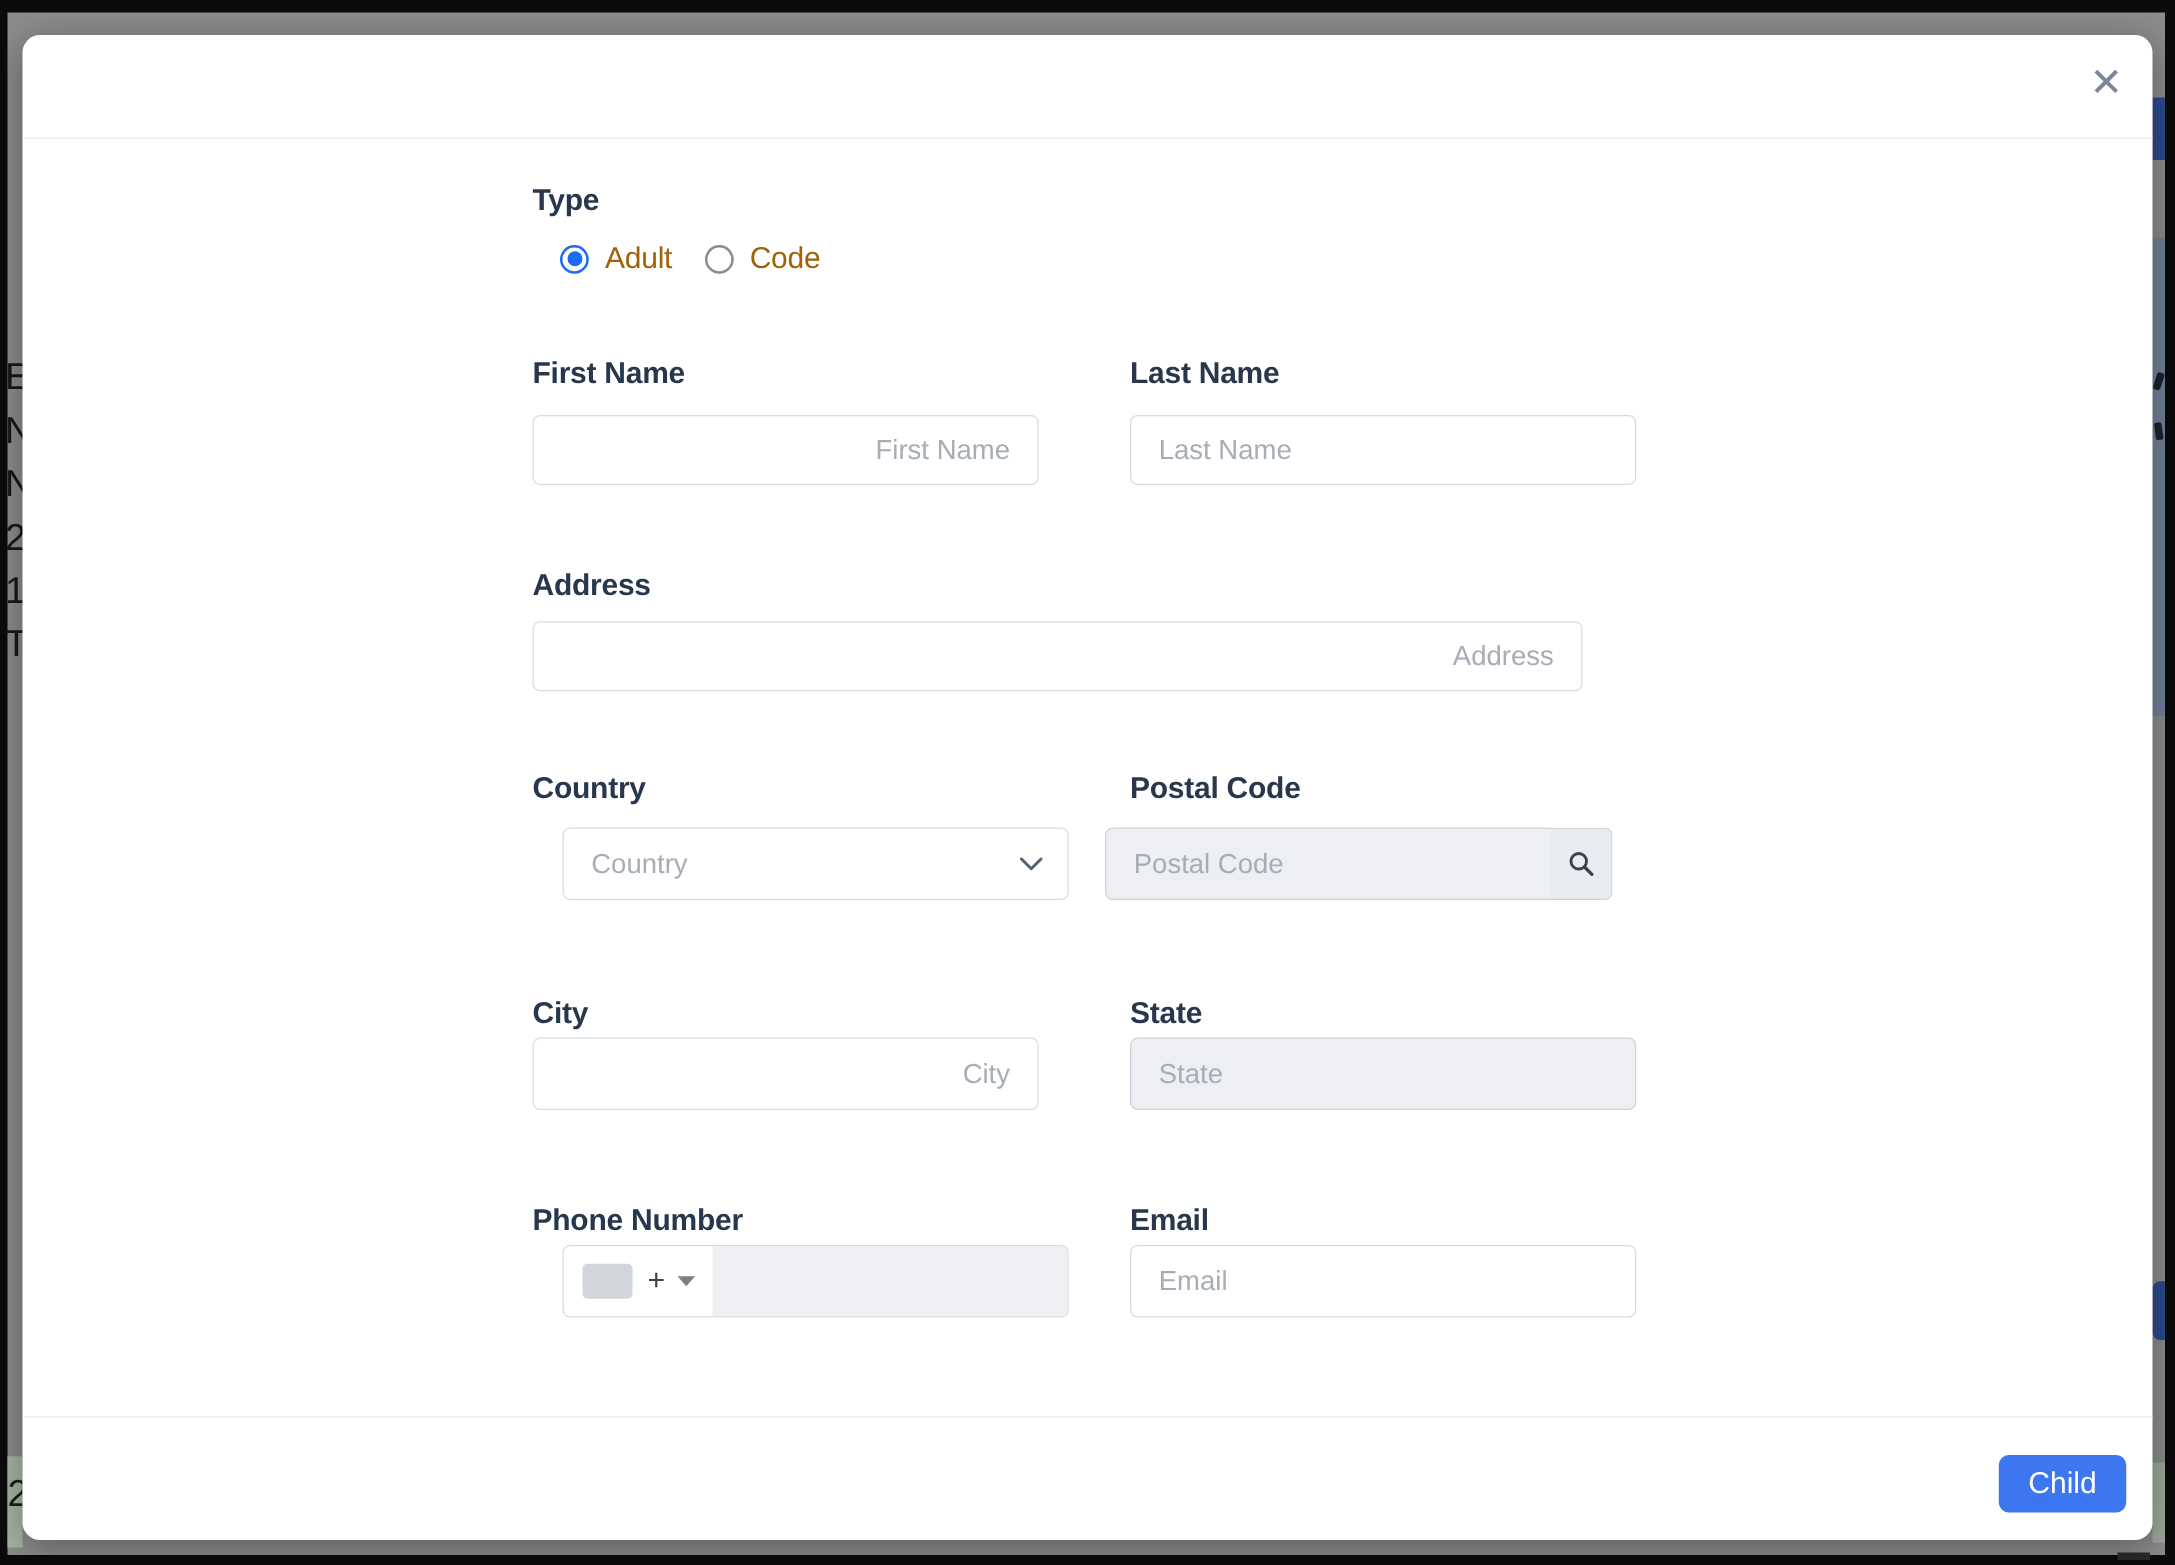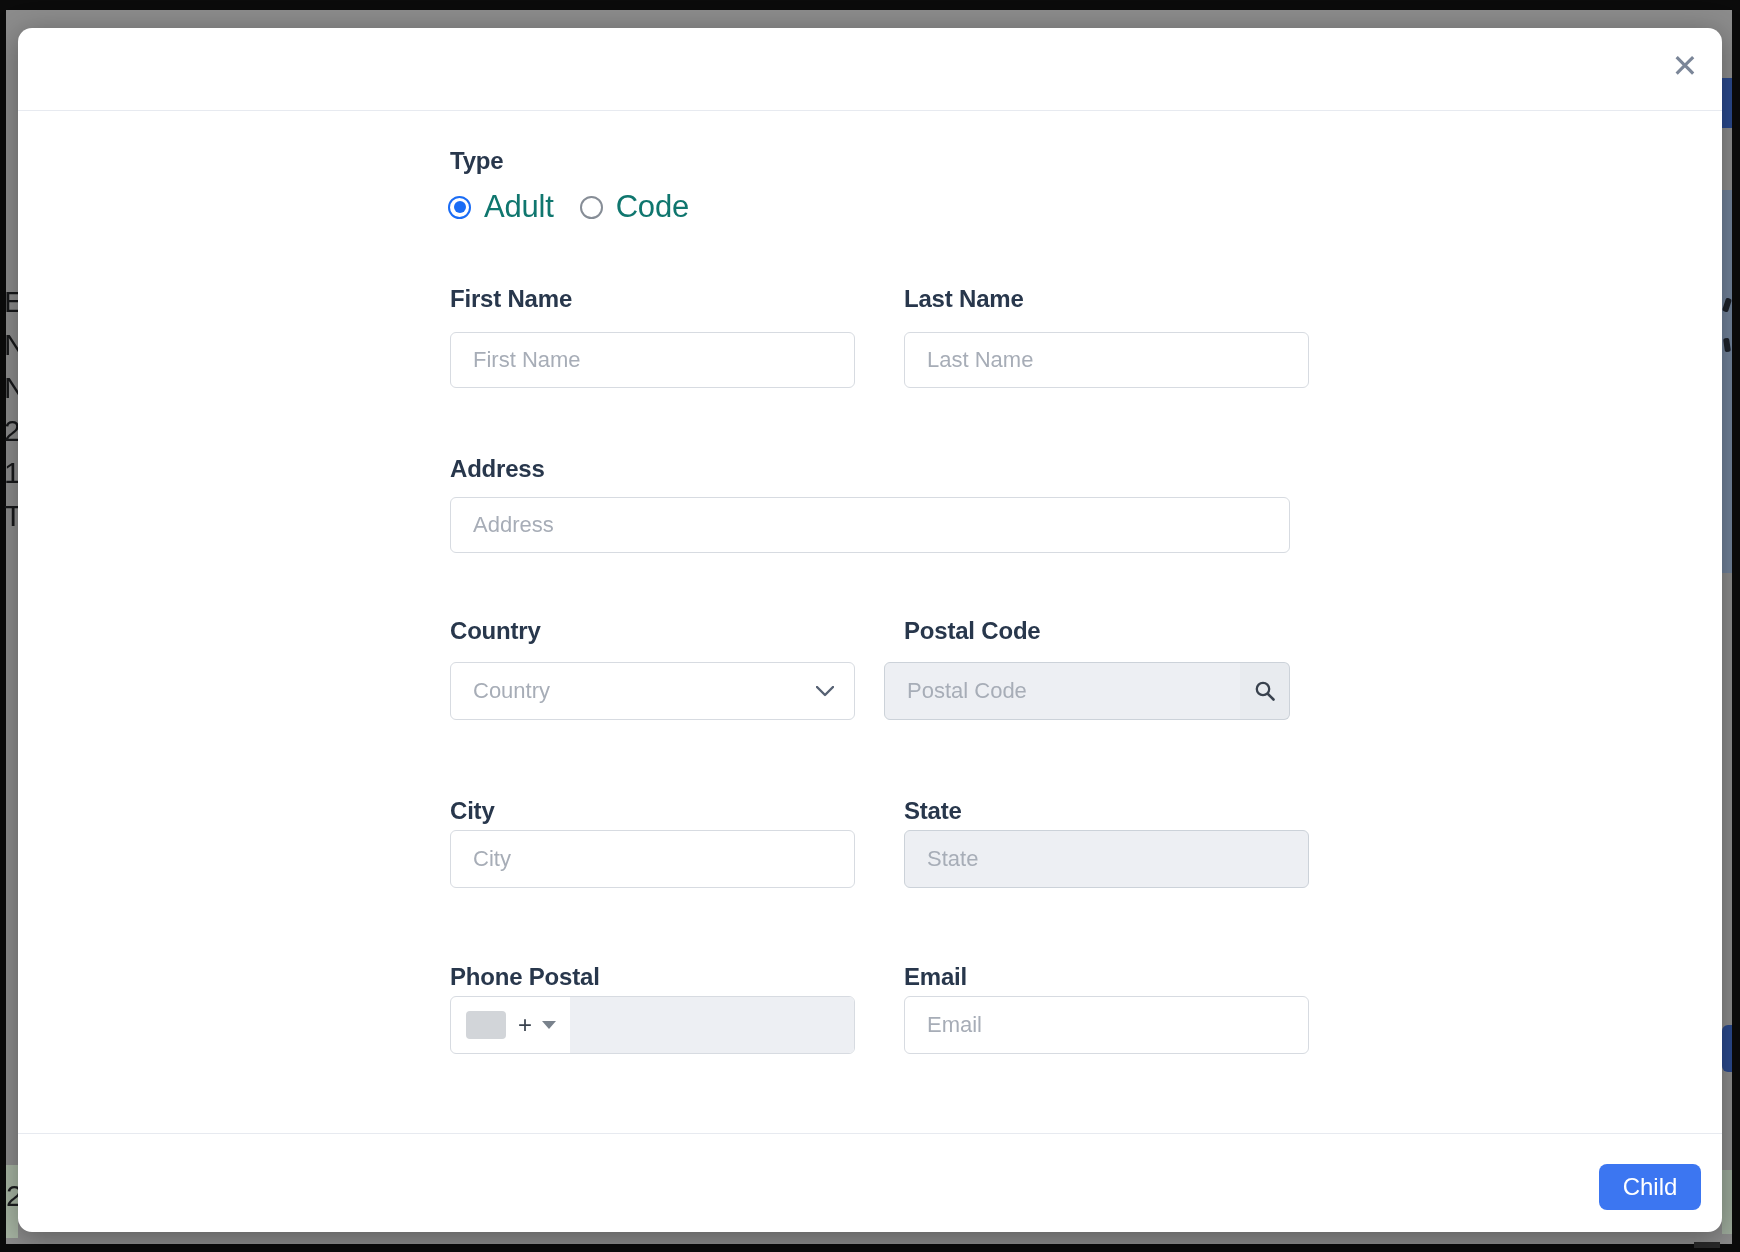--- a/index.html
+++ b/index.html
@@ -51,21 +51,21 @@
   }
   .close-glyph { color: #7b8698; font-size: 32px; font-weight: 300; line-height: 1; }
   .divider { position: absolute; left: 0; width: 100%; height: 1px; background: #e7eaf0; }
   .divider.header { top: 82px; }
   .divider.footer { top: 1105px; }
 
   
   .flabel {
     position: absolute; font-size: 24px; font-weight: bold; color: #28374c; letter-spacing: -0.2px;
   }
-  .col1 { left: 432px; }
+  .col1 { left: 408px; text-align: right; }
   .col2 { left: 886px; }
 
   .tinput {
     position: absolute; width: 405px; height: 56px;
     border: 1px solid #d7dbe1; border-radius: 6px; background: #fff;
     font-family: inherit; font-size: 22px; color: #3a4452; padding: 0 22px; outline: none;
   }
   .tinput::placeholder { color: #a7adb7; opacity: 1; }
   .tinput.wide { width: 840px; }
   .tinput.greyed { background: #edeff3; border-color: #ccd2d9; }
@@ -114,21 +114,21 @@
     display: flex; align-items: center; gap: 14px;
   }
   .radio-opt { display: flex; align-items: center; gap: 13px; cursor: pointer; }
   .radio-circle {
     width: 23px; height: 23px; border-radius: 50%; flex: none;
     display: flex; align-items: center; justify-content: center;
   }
   .radio-circle.on { border: 2.5px solid #1a6cf5; }
   .radio-circle.on .dot { width: 12px; height: 12px; border-radius: 50%; background: #1a6cf5; }
   .radio-circle.off { border: 2px solid #868d96; }
-  .radio-label { font-size: 31px; color: #0f766e; letter-spacing: -0.2px; }
+  .radio-label { font-size: 24px; color: #a16207; letter-spacing: -0.2px; }
   .radio-opt + .radio-opt { margin-left: 12px; }
 
   
   .save-btn {
     position: absolute; left: 1581px; top: 1136px; width: 102px; height: 46px;
     background: #3c76f1; color: #ffffff; border: none; border-radius: 8px;
     font-family: inherit; font-size: 24px; cursor: pointer;
   }
 </style>
 </head>
@@ -195,21 +195,21 @@
         <circle cx="10" cy="10" r="6.2" fill="none" stroke="#39424e" stroke-width="2.3"></circle>
         <line x1="15" y1="15" x2="20.5" y2="20.5" stroke="#39424e" stroke-width="2.6" stroke-linecap="round"></line>
       </svg>
   </button>
 
   <div class="flabel col1" style="top:769px">City</div>
   <div class="flabel col2" style="top:769px">State</div>
   <input class="tinput col1" style="top: 802px; height: 58px;" type="text" placeholder="City">
   <input class="tinput greyed col2" style="top: 802px; height: 58px;" type="text" disabled="" placeholder="State">
 
-  <div class="flabel col1" style="top:935px">Phone Postal</div>
+  <div class="flabel col1" style="top:935px">Phone Number</div>
   <div class="flabel col2" style="top:935px">Email</div>
   <div class="phone-box">
     <span class="flag-placeholder"></span>
     <span class="dial-prefix">+</span>
     <span class="dial-caret"></span>
     <input class="phone-rest" type="text" style="">
   </div>
   <input class="tinput col2" style="top: 968px; height: 58px;" type="text" placeholder="Email">
 
   <div class="divider footer"></div>

